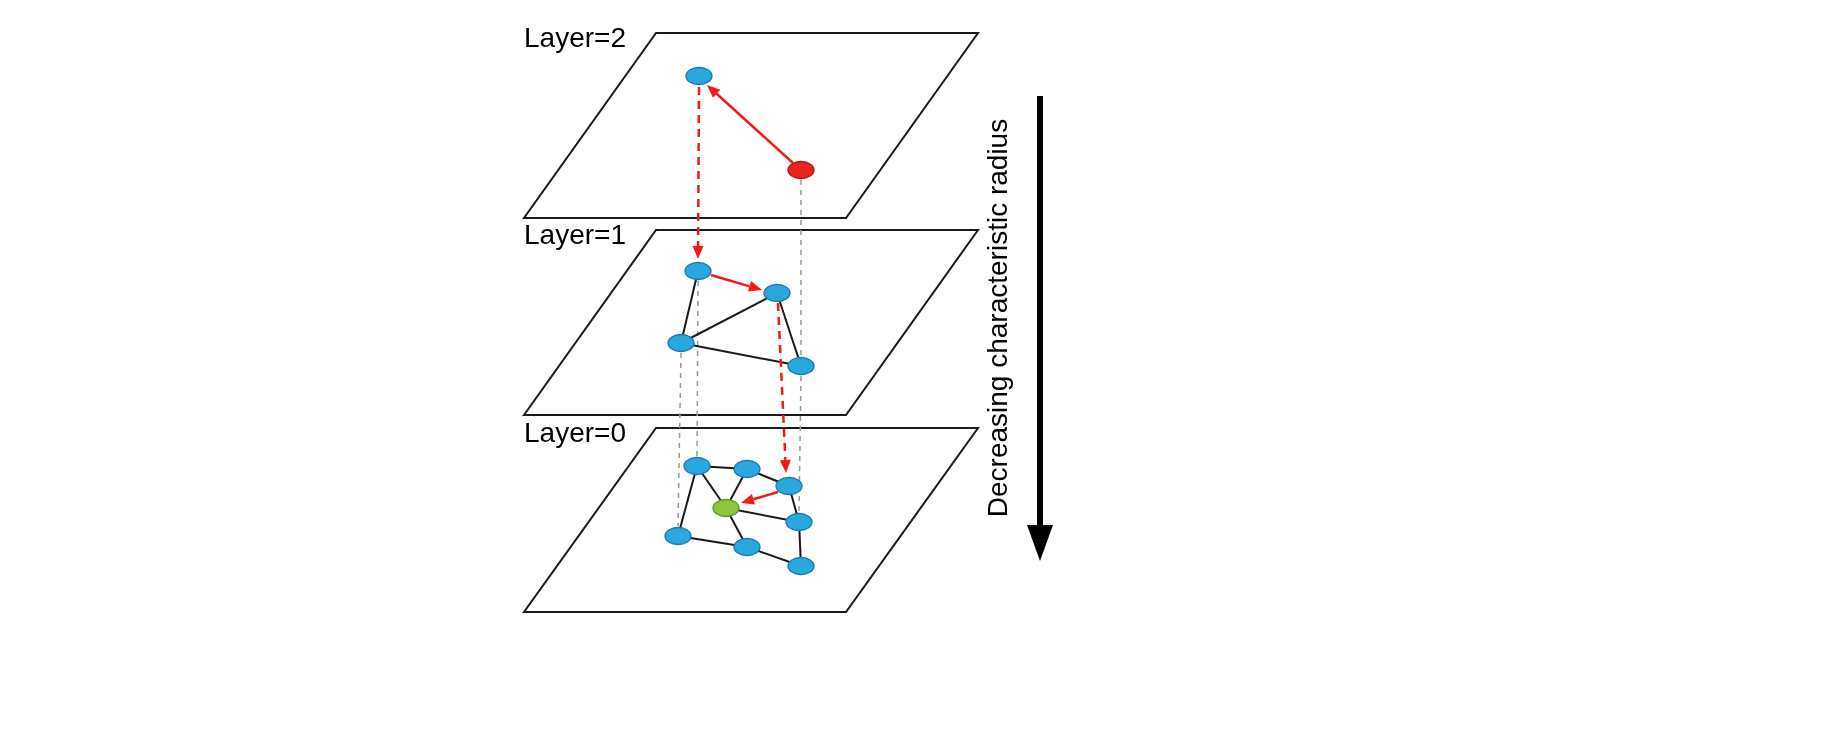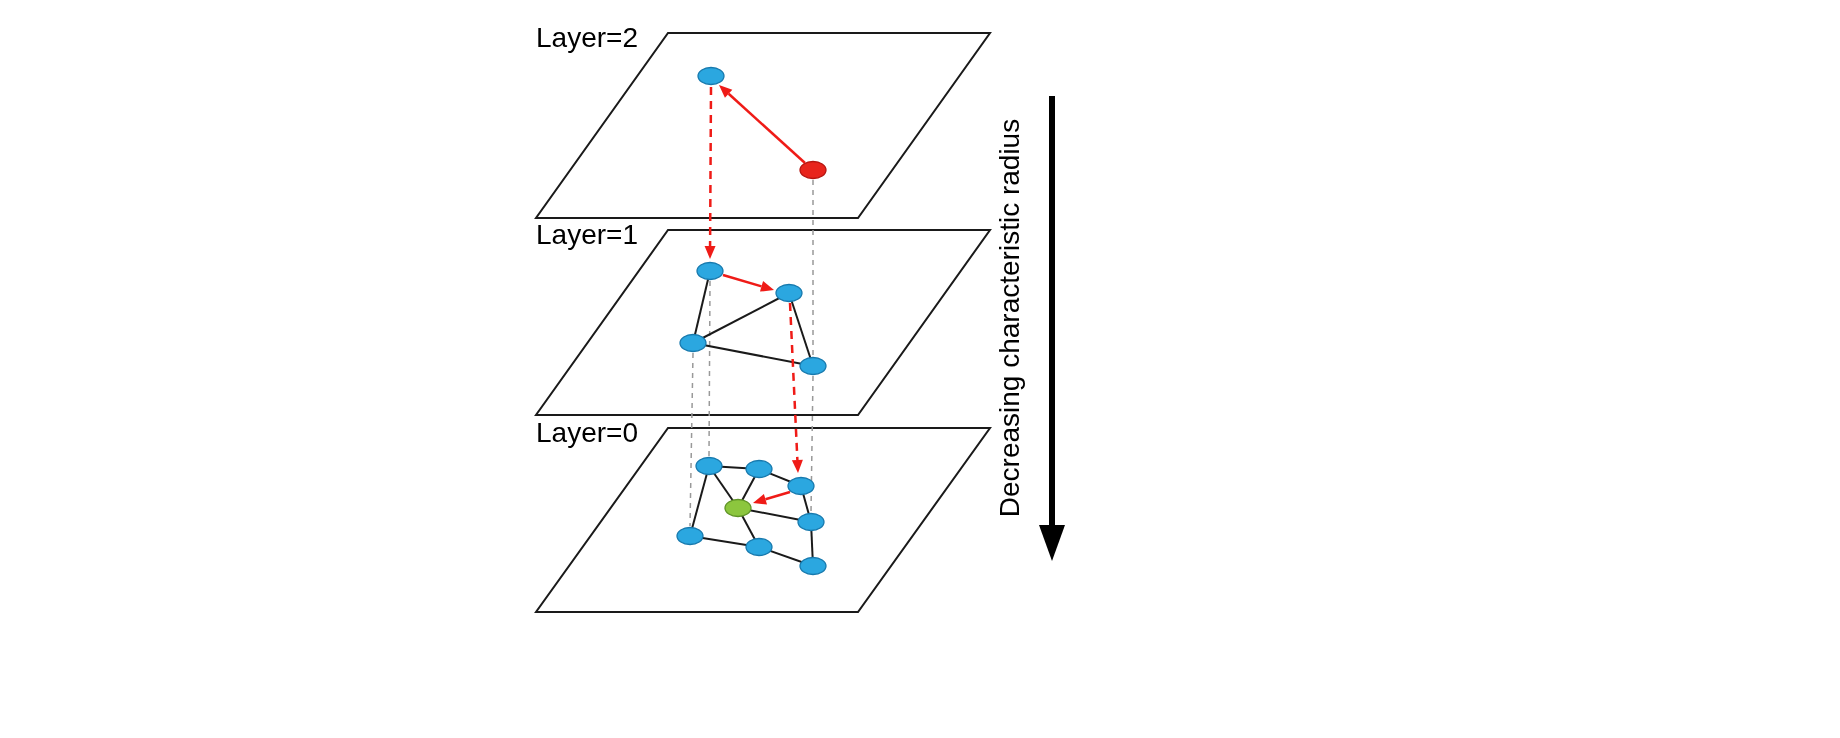--- a/index.html
+++ b/index.html
@@ -6,21 +6,20 @@
     margin: 0;
     padding: 0;
     background: #ffffff;
   }
   .figure {
     position: relative;
     width: 1714px;
     height: 738px;
     background: #ffffff;
     overflow: hidden;
-    padding-left: 12px;
   }
   svg { display: block; }
   .layer-label {
     font-family: "Liberation Sans", sans-serif;
     font-size: 28px;
     font-weight: 500;
     fill: #000000;
   }
   .axis-label {
     font-family: "Liberation Sans", sans-serif;

